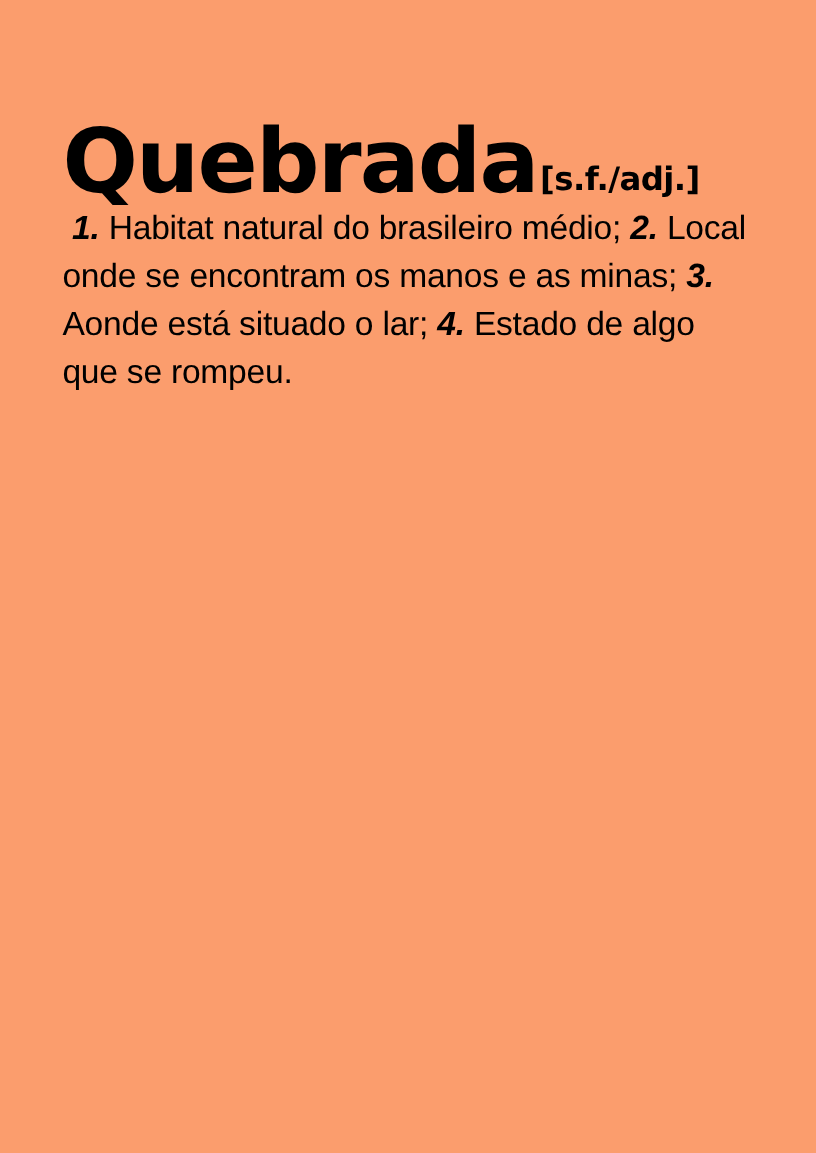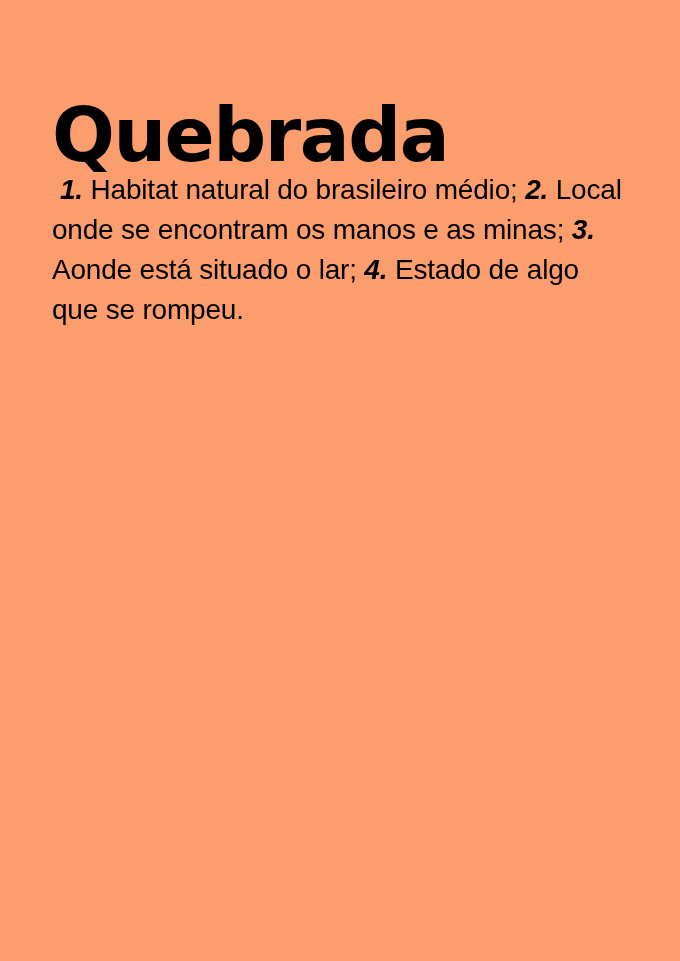--- a/index.html
+++ b/index.html
@@ -79,20 +79,21 @@
   }
 </style>
 </head>
 <body style="background: rgb(251, 157, 109); color: rgb(0, 0, 0);">
 
 <div class="poster">
   <div class="entry">
 
     <div class="headword-line">
       <span class="headword">Quebrada</span>
+      <span class="grammar">[s.f./adj.]</span>
     </div>
 
 
     <div class="senses">
       <span class="first-indent"></span><span class="sense-num">1.</span>
       <span class="sense-text">Habitat natural do brasileiro médio;</span>
       <span class="sense-num">2.</span>
       <span class="sense-text">Local onde se encontram os manos e as minas;</span>
       <span class="sense-num">3.</span>
       <span class="sense-text">Aonde está situado o lar;</span>

